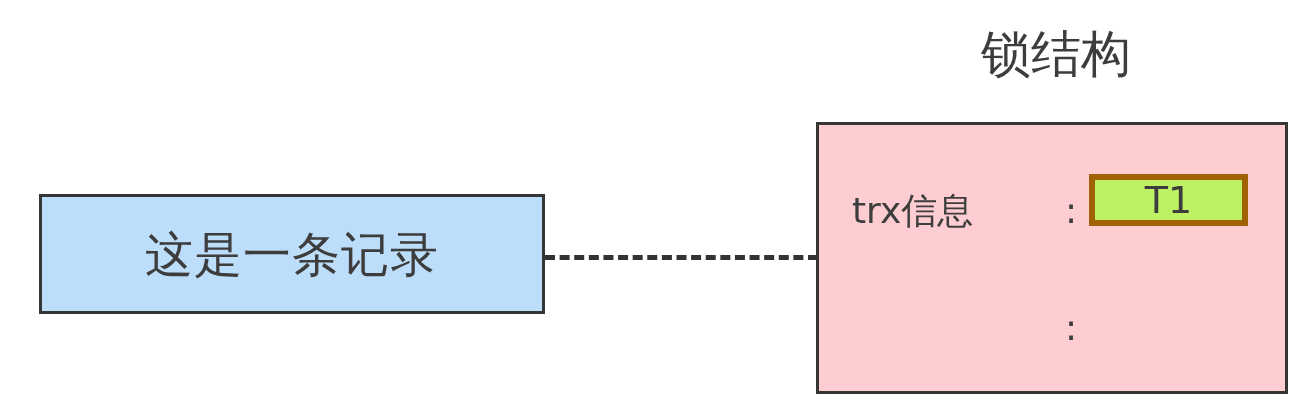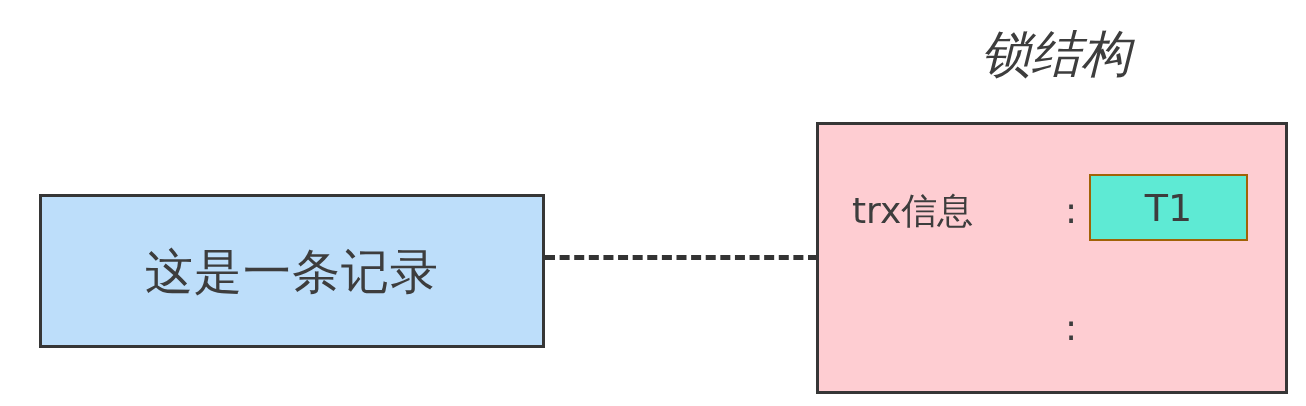--- a/index.html
+++ b/index.html
@@ -26,21 +26,21 @@
     display: flex;
     align-items: center;
     justify-content: center;
   }
 
   
   #record-box {
     left: 39px;
     top: 194px;
     width: 506px;
-    height: 154px;
+    height: 120px;
     background: #bddefa;
   }
   #record-box .label {
     font-size: 48px;
     line-height: 1;
     color: #3d3d3d;
     letter-spacing: 1px;
     white-space: nowrap;
   }
 
@@ -58,21 +58,20 @@
   #lock-title {
     position: absolute;
     left: 856px;
     top: 24px;
     width: 400px;
     text-align: center;
     font-size: 50px;
     line-height: 1.2;
     color: #3d3d3d;
     white-space: nowrap;
-    font-style: italic;
   }
 
   
   #lock-box {
     left: 816px;
     top: 122px;
     width: 472px;
     height: 272px;
     background: #fecdd2;
     display: block;
@@ -102,24 +101,24 @@
     left: 246px;
     font-size: 36px;
     line-height: 1;
     color: #3d3d3d;
   }
   .row-value {
     position: absolute;
     left: 270px;
     top: 0;
     width: 159px;
-    height: 67px;
+    height: 52px;
     box-sizing: border-box;
-    border: 2px solid #a16207;
-    background: #5eead4;
+    border: 6px solid #a16207;
+    background: #bef264;
     display: flex;
     align-items: center;
     justify-content: center;
     font-size: 38px;
     line-height: 1;
     color: #3d3d3d;
     white-space: nowrap;
   }
 </style>
 </head>

